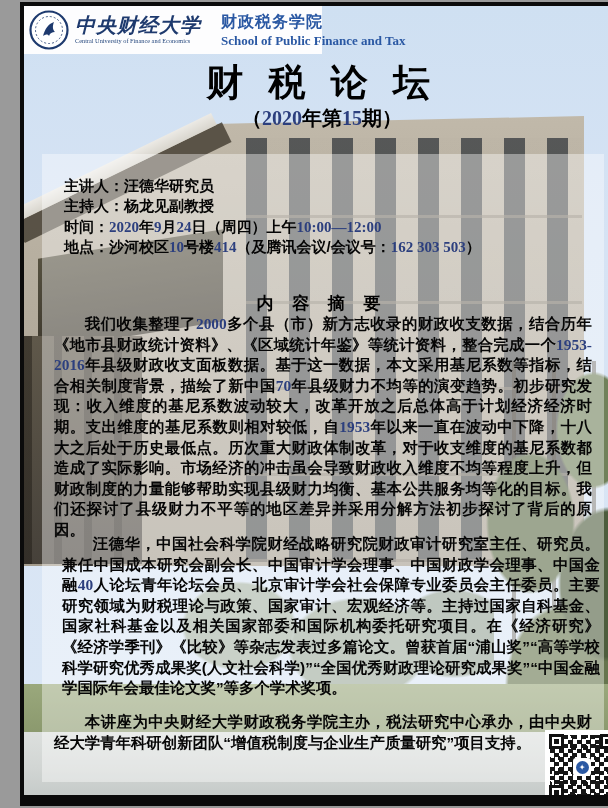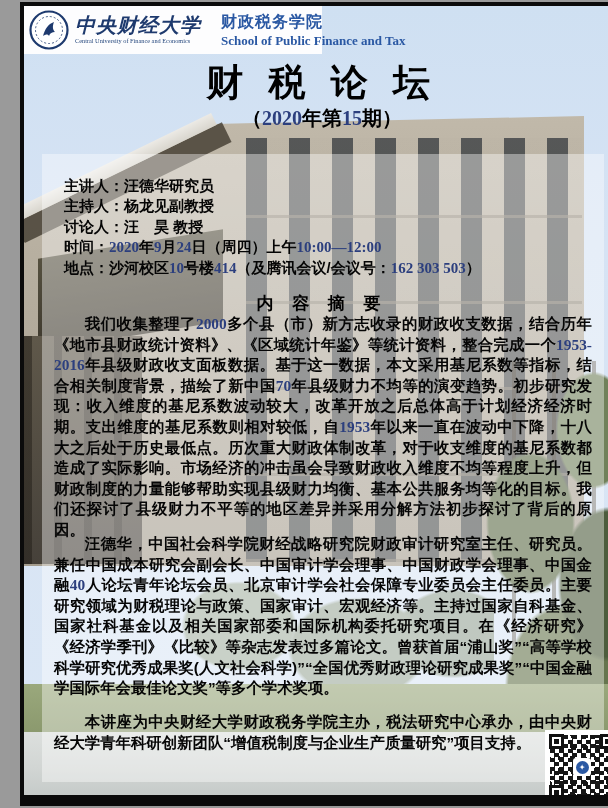--- a/index.html
+++ b/index.html
@@ -65,21 +65,21 @@
     font-weight:bold;font-size:20px;color:#000;}
   .t-topic{position:absolute;left:50%;top:126px;width:576px;transform:translateX(-50%);
     text-align:center;margin:0;font-weight:bold;font-size:20.5px;line-height:24px;color:#000;}
   .info{position:absolute;left:32px;top:170px;font-weight:bold;font-size:15px;line-height:20.4px;color:#050505;}
   .info-row{white-space:nowrap;margin-left:8px;}
   .abs-head{position:absolute;left:0;top:286px;width:100%;text-align:center;
     font-weight:bold;font-size:17px;color:#000;letter-spacing:7px;}
   .para{position:absolute;left:30px;width:538px;margin:0;text-align:justify;
     font-weight:bold;font-size:15.4px;line-height:20.6px;color:#060606;text-indent:2em;}
   .p-abstract{top:308px;}
-  .p-bio{top:528px;}
+  .p-bio{top:528px;margin-left:8px;}
   .p-footer{top:706px;}
   .num{color:#2c3f7e;font-family:"Liberation Serif",serif;}
 
   
   .qr{position:absolute;left:523px;top:726px;width:70px;height:70px;background:#fff;
     box-shadow:0 0 0 2px #fff;}
   .qr-noise{position:absolute;inset:3px;
     background:
       repeating-conic-gradient(#161616 0% 25%,transparent 0% 50%) 0 0/9px 9px,
       repeating-conic-gradient(transparent 0% 30%,#161616 0% 48%,transparent 0% 77%) 2px 3px/12px 12px;}
@@ -130,21 +130,20 @@
           <div class="school-en">School of Public Finance and Tax</div>
         </div>
       </header>
 
       <h1 class="t-main">财 税 论 坛</h1>
       <div class="t-issue"><span>（</span><span class="num">2020</span><span>年第</span><span class="num">15</span><span>期）</span></div>
 
       <div class="info">
         <div class="info-row"><span>主讲人：</span><span><span>汪德华研究员</span></span></div>
         <div class="info-row"><span>主持人：</span><span><span>杨龙见副教授</span></span></div>
-        <div class="info-row"><span>讨论人：</span><span><span>汪　昊 教授</span></span></div>
         <div class="info-row"><span>时间：</span><span><span class="num">2020</span><span>年</span><span class="num">9</span><span>月</span><span class="num">24</span><span>日（周四）上午</span><span class="num">10:00—12:00</span></span></div>
         <div class="info-row"><span>地点：</span><span><span>沙河校区</span><span class="num">10</span><span>号楼</span><span class="num">414</span><span>（及腾讯会议/会议号：</span><span class="num">162 303 503</span><span>）</span></span></div>
       </div>
 
       <div class="abs-head">内 容 摘 要</div>
       <p class="para p-abstract"><span>我们收集整理了</span><span class="num">2000</span><span>多个县（市）新方志收录的财政收支数据，结合历年《地市县财政统计资料》、《区域统计年鉴》等统计资料，整合完成一个</span><span class="num">1953-2016</span><span>年县级财政收支面板数据。基于这一数据，本文采用基尼系数等指标，结合相关制度背景，描绘了新中国</span><span class="num">70</span><span>年县级财力不均等的演变趋势。初步研究发现：收入维度的基尼系数波动较大，改革开放之后总体高于计划经济经济时期。支出维度的基尼系数则相对较低，自</span><span class="num">1953</span><span>年以来一直在波动中下降，十八大之后处于历史最低点。历次重大财政体制改革，对于收支维度的基尼系数都造成了实际影响。市场经济的冲击虽会导致财政收入维度不均等程度上升，但财政制度的力量能够帮助实现县级财力均衡、基本公共服务均等化的目标。我们还探讨了县级财力不平等的地区差异并采用分解方法初步探讨了背后的原因。</span></p>
 
       <p class="para p-bio"><span>汪德华，中国社会科学院财经战略研究院财政审计研究室主任、研究员。兼任中国成本研究会副会长、中国审计学会理事、中国财政学会理事、中国金融</span><span class="num">40</span><span>人论坛青年论坛会员、北京审计学会社会保障专业委员会主任委员。主要研究领域为财税理论与政策、国家审计、宏观经济等。主持过国家自科基金、国家社科基金以及相关国家部委和国际机构委托研究项目。在《经济研究》《经济学季刊》《比较》等杂志发表过多篇论文。曾获首届“浦山奖”“高等学校科学研究优秀成果奖(人文社会科学)”“全国优秀财政理论研究成果奖”“中国金融学国际年会最佳论文奖”等多个学术奖项。</span></p>
 
       <p class="para p-footer"><span>本讲座为中央财经大学财政税务学院主办，税法研究中心承办，由中央财经大学青年科研创新团队“增值税制度与企业生产质量研究”项目支持。</span></p>

